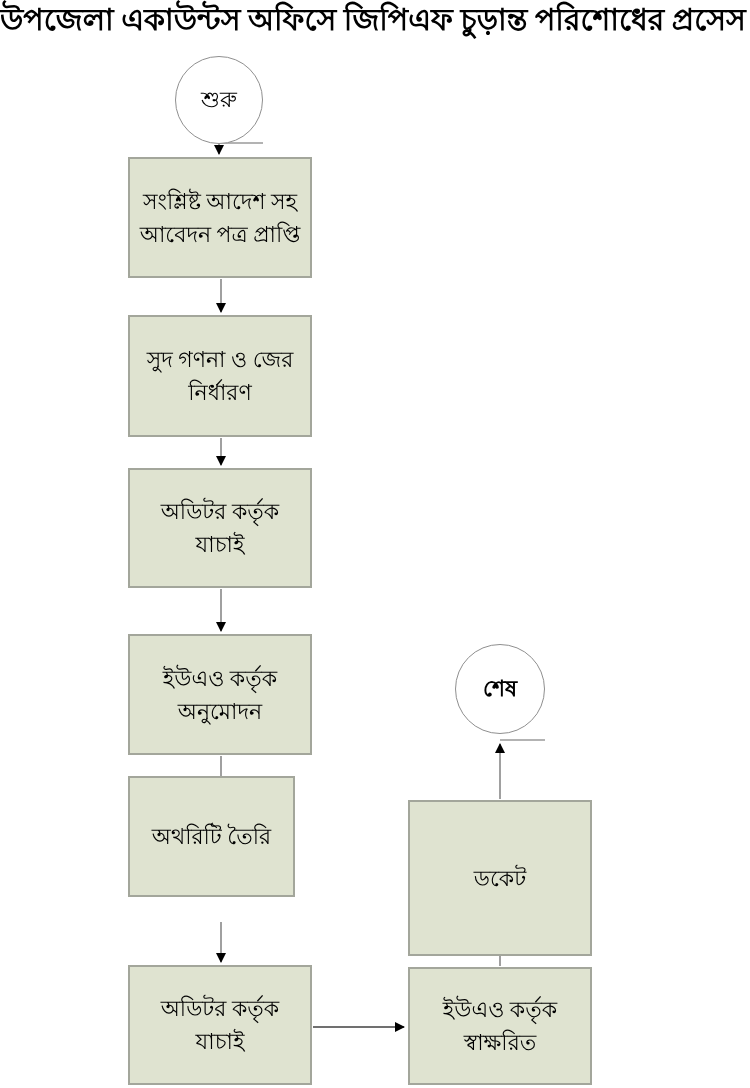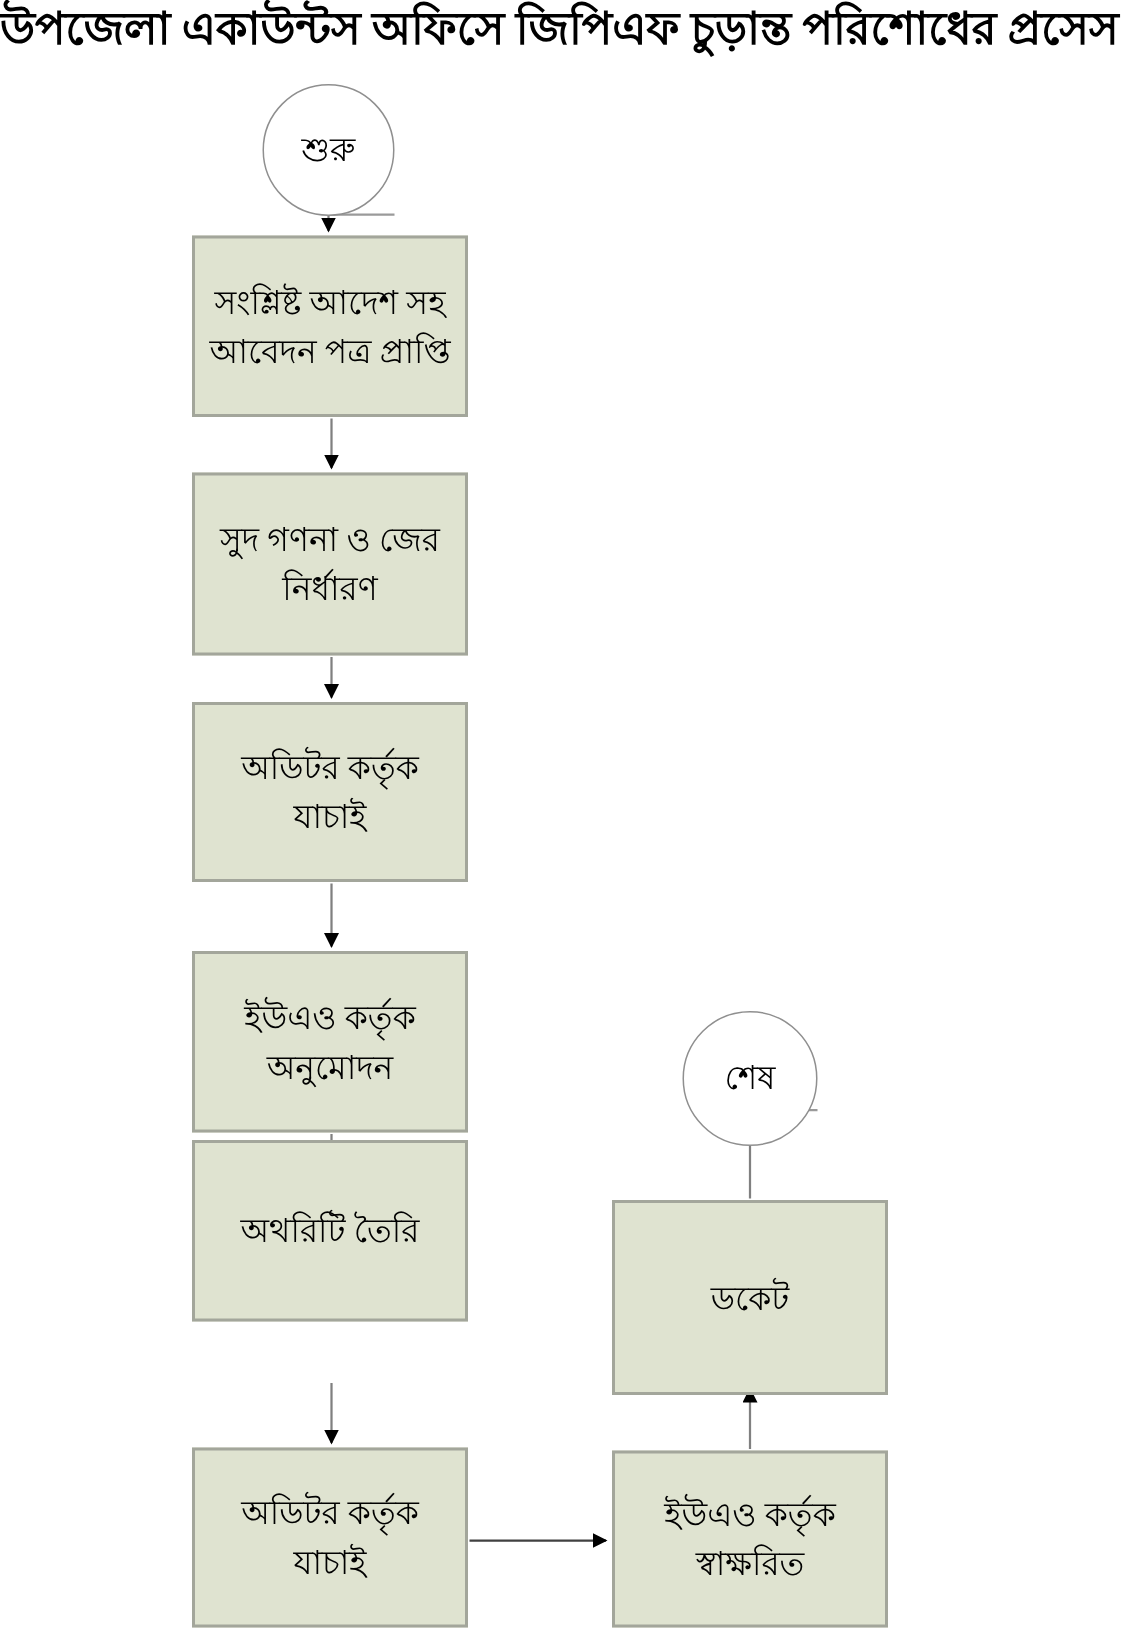--- a/index.html
+++ b/index.html
@@ -47,28 +47,28 @@
     border-radius:50%;
     background:#ffffff;
     box-sizing:border-box;
     display:flex;
     align-items:center;
     justify-content:center;
     font-size:22px;
     text-align:center;
   }
   #start-node{left:175px;top:56px;width:88px;height:88px;}
-  #end-node{left:455px;top:674px;width:90px;height:90px;}
+  #end-node{left:455px;top:644px;width:90px;height:90px;font-weight:bold;}
   #step-1{left:128px;top:157px;width:184px;height:121px;}
   #step-2{left:128px;top:315px;width:184px;height:122px;}
   #step-3{left:128px;top:468px;width:184px;height:120px;}
   #step-4{left:128px;top:634px;width:184px;height:121px;}
-  #step-5{left:128px;top:760px;width:184px;height:121px;}
+  #step-5{left:128px;top:776px;width:167px;height:121px;}
   #step-6{left:128px;top:965px;width:184px;height:120px;}
-  #step-docket{left:408px;top:800px;width:184px;height:130px;text-align:right;}
+  #step-docket{left:408px;top:800px;width:184px;height:156px;text-align:right;}
   #step-7{left:408px;top:967px;width:184px;height:118px;}
   #connector-layer{
     position:absolute;left:0;top:0;width:750px;height:1088px;
     pointer-events:none;
   }
 </style>
 </head>
 <body>
 
 <div id="canvas">

